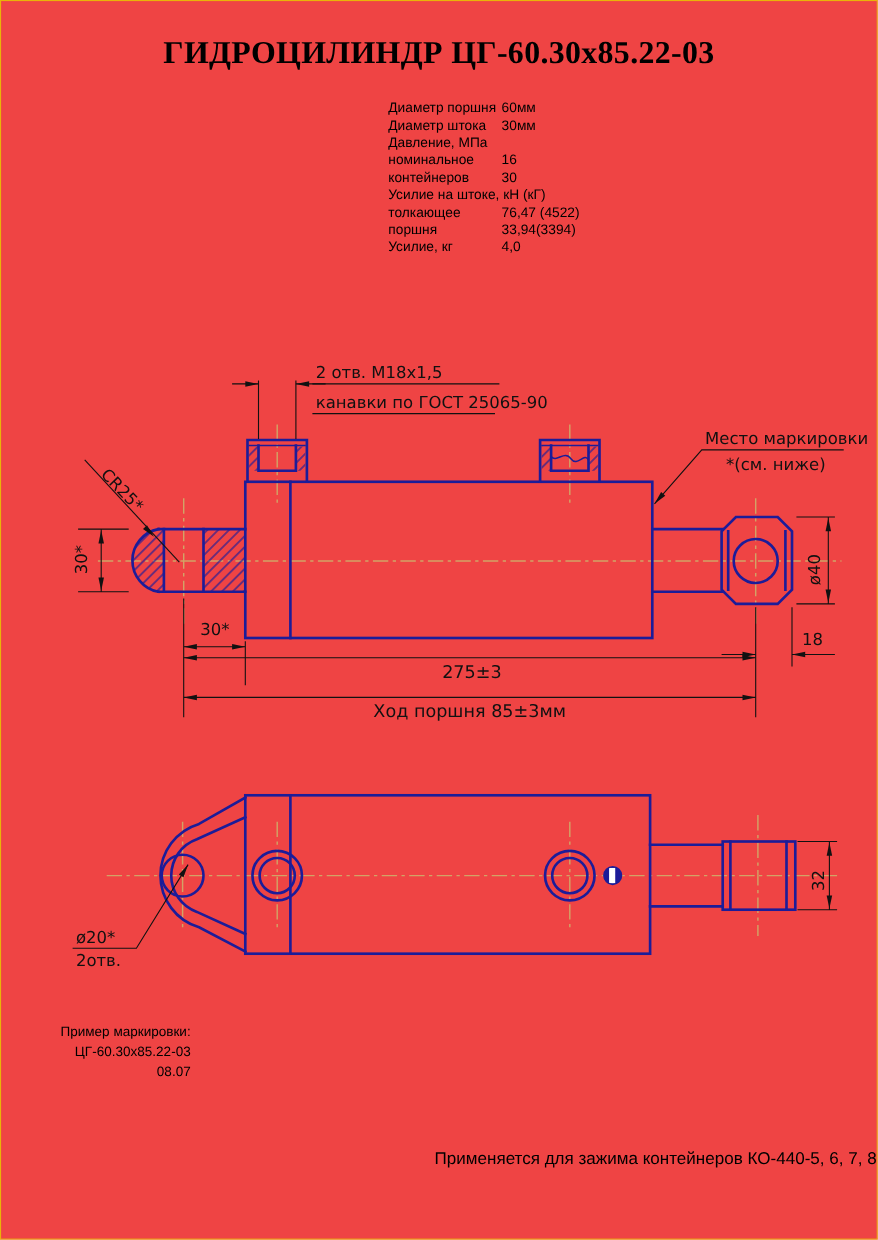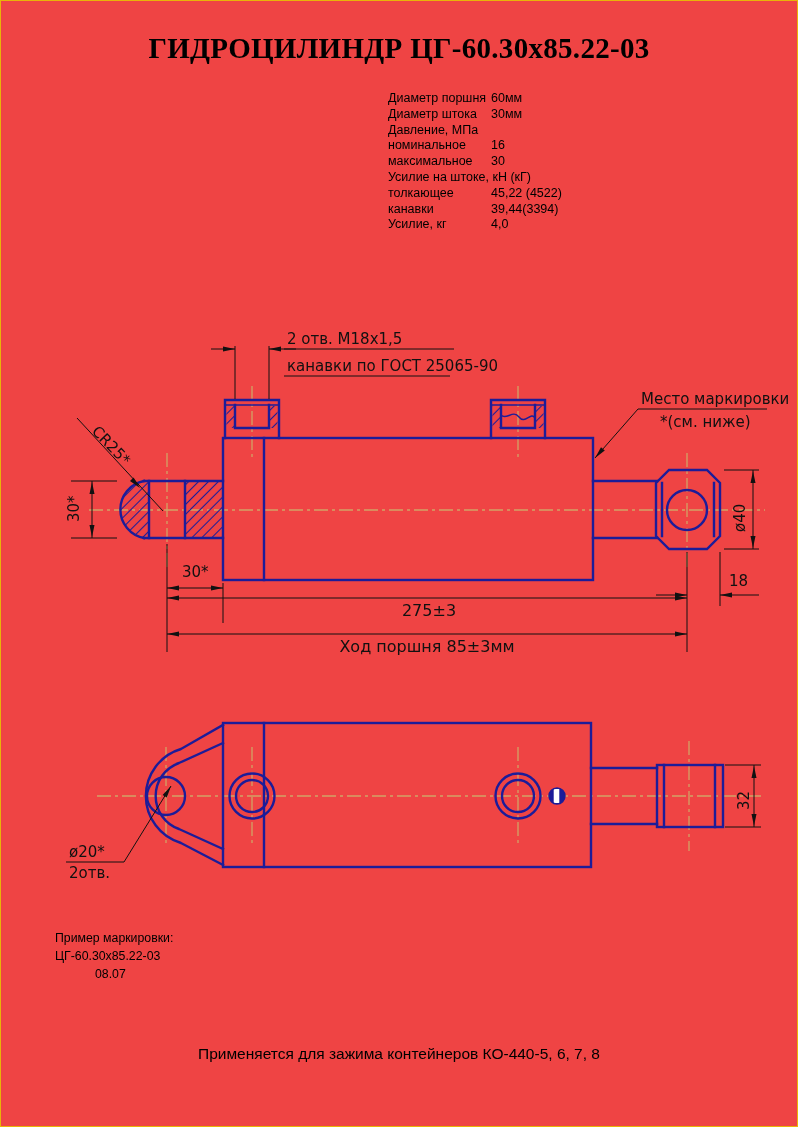--- a/index.html
+++ b/index.html
@@ -1,24 +1,24 @@
 <!DOCTYPE html>
 <html style="--outline: #1c1c99; --centerline: #d2a366; --dimension: #111111; --background: #ffffff;"><head>
 <meta charset="utf-8">
 <style>
   html,body{margin:0;padding:0;background:#fff;}
   .page{position:relative;width:796px;height:1125px;background:#ef4444;border:1px solid #eab308;overflow:hidden;
         font-family:"Liberation Sans",sans-serif;color:#000;}
   .title{position:absolute;top:31px;left:0;width:100%;text-align:center;
          font-family:"Liberation Serif",serif;font-weight:bold;font-size:29px;letter-spacing:.3px;}
   .specs{position:absolute;left:352px;top:90px;font-size:12.5px;line-height:15.8px;white-space:nowrap;}
-  .spec-label{display:inline-block;min-width:103px;margin-left:35px;}
-  .marking{position:absolute;left:54px;top:928px;font-size:12.3px;line-height:18px;}
+  .spec-label{display:inline-block;min-width:103px;}
+  .marking{position:absolute;left:54px;top:928px;font-size:12.3px;line-height:18px;text-align:right;}
   .marking .indent{margin-left:40px;}
-  .footer{position:absolute;top:1044px;left:0;width:100%;text-align:center;font-size:15.5px;}
+  .footer{position:absolute;top:1044px;left:0;width:100%;text-align:right;font-size:15.5px;}
   svg.drawing{position:absolute;left:0;top:0;}
   .b2{stroke:var(--outline,#1c1c99);stroke-width:2.4;fill:none;stroke-linejoin:miter;stroke-linecap:square;}
   .b1{stroke:var(--outline,#1c1c99);stroke-width:1.4;fill:none;}
   .cl{stroke:var(--centerline,#d2a366);stroke-width:1.3;fill:none;stroke-dasharray:14 4 3 4;}
   .dim{stroke:var(--dimension,#111);stroke-width:1;fill:none;}
   .arr{fill:var(--dimension,#111);stroke:none;}
   .hatch{fill:url(#hatch);stroke:none;}
   .screwfill{fill:var(--outline,#1c1c99);stroke:none;}
   .cad-text{font-family:"DejaVu Sans",sans-serif;font-size:15px;fill:#111;}
   .cad-text-lg{font-family:"DejaVu Sans",sans-serif;font-size:16px;fill:#111;}
@@ -28,24 +28,24 @@
 
 <div class="page">
 
   <div class="title">ГИДРОЦИЛИНДР ЦГ-60.30х85.22-03</div>
 
   <div class="specs">
     <div><span class="spec-label">Диаметр поршня</span><span>60мм</span></div>
     <div><span class="spec-label">Диаметр штока</span><span>30мм</span></div>
     <div><span class="spec-label">Давление, МПа</span><span></span></div>
     <div><span class="spec-label">номинальное</span><span>16</span></div>
-    <div><span class="spec-label">максимальное</span><span>30</span></div>
+    <div><span class="spec-label">контейнеров</span><span>30</span></div>
     <div><span class="spec-label">Усилие на штоке, кН (кГ)</span><span></span></div>
-    <div><span class="spec-label">толкающее</span><span>45,22 (4522)</span></div>
-    <div><span class="spec-label">канавки</span><span>39,44(3394)</span></div>
+    <div><span class="spec-label">толкающее</span><span>76,47 (4522)</span></div>
+    <div><span class="spec-label">поршня</span><span>33,94(3394)</span></div>
     <div><span class="spec-label">Усилие, кг</span><span>4,0</span></div>
   </div>
 
   <svg class="drawing" width="796" height="1125" viewBox="0 0 796 1125">
     <defs>
       <pattern id="hatch" width="7" height="7" patternUnits="userSpaceOnUse" patternTransform="rotate(45)">
         <line x1="3.5" y1="-1" x2="3.5" y2="8" stroke="#1c1c99" stroke-width="1.1"></line>
       </pattern>
     </defs>
 

